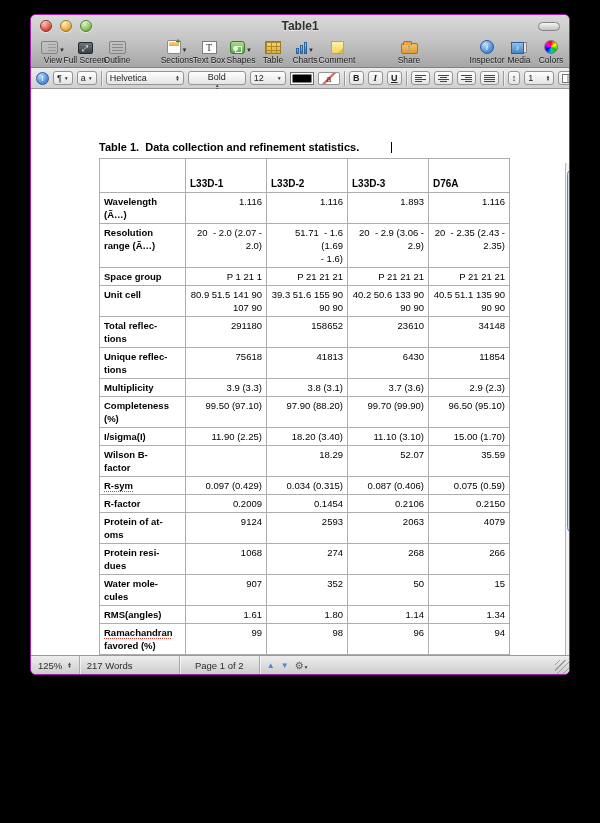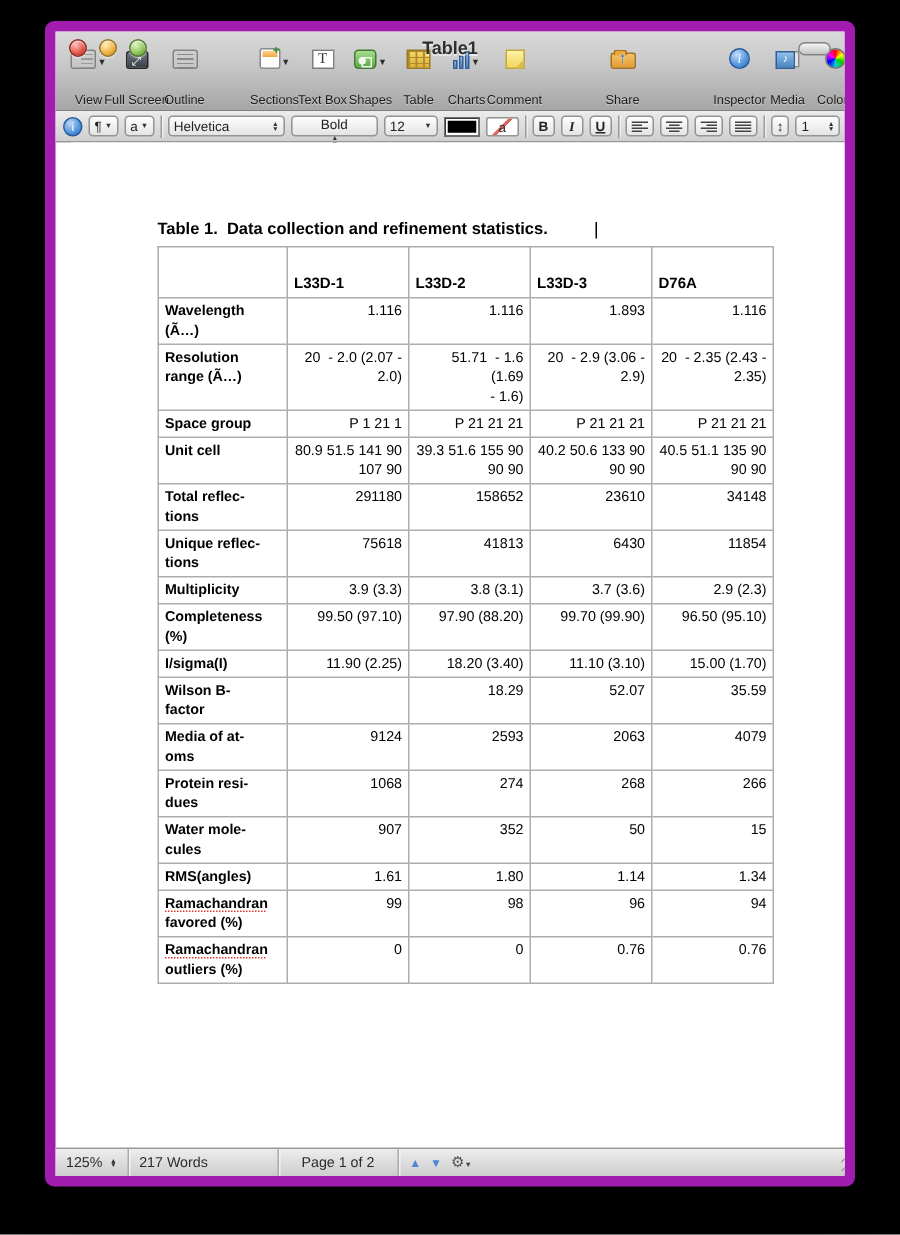--- a/index.html
+++ b/index.html
@@ -1,38 +1,38 @@
 <!DOCTYPE html>
 <html><head>
 <meta charset="utf-8">
 <style>
   * { margin:0; padding:0; box-sizing:border-box; }
   body { width:600px; height:823px; background:#000; position:relative;
          font-family:"Liberation Sans", sans-serif; overflow:hidden; }
 
-  .window { position:absolute; left:30px; top:14px; width:540px; height:777px;
+  .window { position:absolute; left:30px; top:14px; width:540px; height:661px;
             border-radius:6px; overflow:hidden; background:#fff;
-            border:7px solid #a21caf; box-shadow:0 12px 30px rgba(0,0,0,.65); }
+            border:1px solid #a21caf; box-shadow:0 12px 30px rgba(0,0,0,.65); }
 
   
   .chrome { background:linear-gradient(#d9d9d9, #c9c9c9 40%, #a6a6a6); border-bottom:1px solid #7f7f7f; }
   .titlebar { position:relative; height:22px; }
   .lights { position:absolute; left:9px; top:5px; display:flex; gap:8px; }
   .light { width:12px; height:12px; border-radius:50%; box-shadow:inset 0 1px 1px rgba(255,255,255,.7), 0 1px 1px rgba(255,255,255,.5); }
   .light.red    { background:radial-gradient(circle at 35% 30%, #ffc0ba, #e25045 60%, #9e3328); border:1px solid #8e2f26; }
   .light.yellow { background:radial-gradient(circle at 35% 30%, #ffedb8, #efae3d 60%, #a87a1e); border:1px solid #9a7420; }
   .light.green  { background:radial-gradient(circle at 35% 30%, #ddf3c0, #8cc355 60%, #527f2e); border:1px solid #567e31; }
   .wtitle { text-align:center; line-height:22px; font-size:12px; font-weight:bold; color:#2f2f2f;
             text-shadow:0 1px 0 rgba(255,255,255,.6); }
   .pillbtn { position:absolute; right:9px; top:7px; width:22px; height:9px; border-radius:5px;
              background:linear-gradient(#f5f5f5,#c2c2c2); border:1px solid #858585; }
 
   .toolbar { display:flex; align-items:flex-end; height:30px; padding:0 4px 2px 6px; }
   .titem { display:flex; flex-direction:column; align-items:center; min-width:32px; cursor:default; }
-  .tlabel { font-size:8.5px; color:#1a1a1a; text-shadow:0 1px 0 rgba(255,255,255,.45); margin-top:15px; white-space:nowrap; }
+  .tlabel { font-size:8.5px; color:#1a1a1a; text-shadow:0 1px 0 rgba(255,255,255,.45); margin-top:1px; white-space:nowrap; }
   .ticon { height:17px; display:flex; align-items:flex-end; justify-content:center; }
   .caret { font-size:6px; color:#2f2f2f; margin-left:1px; align-self:flex-end; line-height:8px; }
   .sp-a { margin-left:28px; } .sp-b { margin-left:40px; } .sp-c { margin-left:46px; }
 
   
   .ic-view { width:17px; height:13px; background:linear-gradient(#fbfbfb,#dcdcdc); border:1px solid #838383; border-radius:2px;
              background-image:repeating-linear-gradient(#9a9a9a 0 1px, transparent 1px 3px); background-size:8px 9px; background-position:6px 2px; background-repeat:no-repeat; }
   .ic-full { width:15px; height:12px; background:linear-gradient(#70757e,#3a3f47); border:1px solid #23262b; border-radius:2px;
              color:#fff; font-size:8px; line-height:11px; text-align:center; }
   .ic-outline { width:17px; height:13px; background:linear-gradient(#fbfbfb,#e2e2e2); border:1px solid #838383; border-radius:2px;
@@ -448,25 +448,39 @@
 
   <tr>
     <td class="rowlabel"><span class="mark"></span><span class="rest">Wilson B-
 factor</span></td>
     <td class="val"></td>
     <td class="val">18.29</td>
     <td class="val">52.07</td>
     <td class="val">35.59</td>
   </tr>
 
-
-
-
-  <tr>
-    <td class="rowlabel"><span class="mark"></span><span class="rest">Media of at-
+  <tr>
+    <td class="rowlabel"><span class="mark">R-sym</span><span class="rest"></span></td>
+    <td class="val">0.097 (0.429)</td>
+    <td class="val">0.034 (0.315)</td>
+    <td class="val">0.087 (0.406)</td>
+    <td class="val">0.075 (0.59)</td>
+  </tr>
+
+  <tr>
+    <td class="rowlabel"><span class="mark"></span><span class="rest">R-factor</span></td>
+    <td class="val">0.2009</td>
+    <td class="val">0.1454</td>
+    <td class="val">0.2106</td>
+    <td class="val">0.2150</td>
+  </tr>
+
+
+  <tr>
+    <td class="rowlabel"><span class="mark"></span><span class="rest">Protein of at-
 oms</span></td>
     <td class="val">9124</td>
     <td class="val">2593</td>
     <td class="val">2063</td>
     <td class="val">4079</td>
   </tr>
 
   <tr>
     <td class="rowlabel"><span class="mark"></span><span class="rest">Protein resi-
 dues</span></td>

